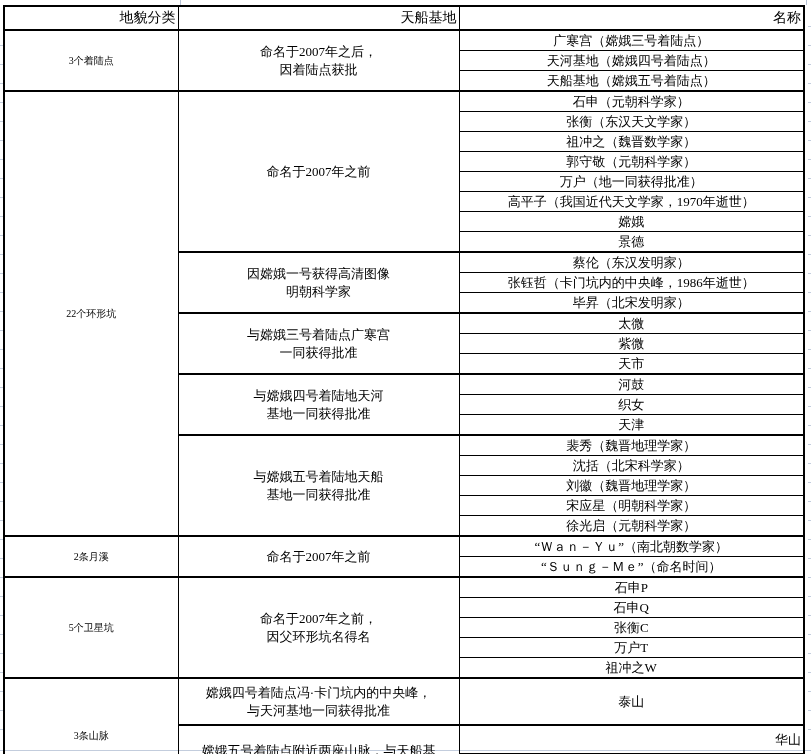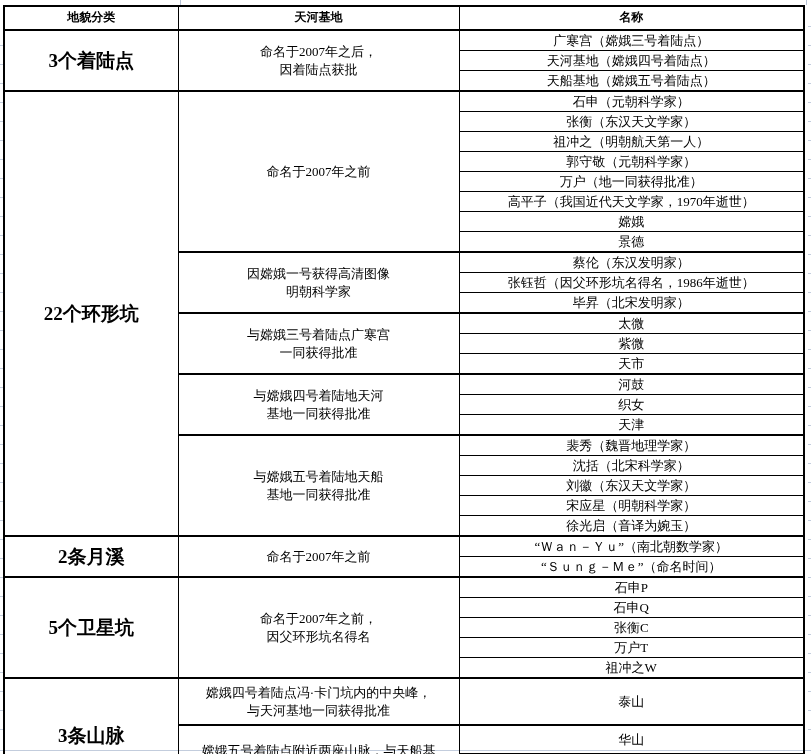--- a/index.html
+++ b/index.html
@@ -19,26 +19,27 @@
   }
   th, td {
     border: 1px solid #000;
     text-align: center;
     vertical-align: middle;
     padding: 0 2px;
     line-height: 1.32;
     overflow: hidden;
   }
   thead th {
-    font-size: 12px;
-    font-weight: bold;
+    font-size: 14px;
+    font-weight: normal;
     height: 22px;
     border-bottom: 2px solid #000;
-  }
-  td.cat  { font-weight: bold; font-size: 19px; margin-top: 18px; }
+    text-align: right;
+  }
+  td.cat  { font-weight: normal; font-size: 10px; margin-top: 18px; }
   td.time { font-size: 13px; white-space: pre-line; margin-top: 21px; }
   td.name { font-size: 13px; height: 19px; }
   tr.sec-start > td { border-top: 2px solid #000; }
   td.grp-start { border-top: 2px solid #000; }
 
   
   .vstub { position: absolute; width: 1px; background: #b6c2d6; }
   #stub-top-col1  { left: 180px; top: 0; height: 5px; }
   #stub-top-right { left: 806px; top: 0; height: 5px; }
   .gridstrip {
@@ -63,21 +64,21 @@
 
 <table class="main">
   <colgroup>
     <col style="width:174px">
     <col style="width:281px">
     <col style="width:345px">
   </colgroup>
   <thead>
     <tr>
       <th>地貌分类</th>
-      <th>天河基地</th>
+      <th>天船基地</th>
       <th>名称</th>
     </tr>
   </thead>
   <tbody id="table-body">
       <tr class="sec-start">
         <td class="cat" rowspan="3">3个着陆点</td>
         <td class="time" rowspan="3">命名于2007年之后，
 因着陆点获批</td>
         <td class="name">广寒宫（嫦娥三号着陆点）</td>
       </tr>
@@ -89,21 +90,21 @@
       </tr>
       <tr class="sec-start">
         <td class="cat" rowspan="22">22个环形坑</td>
         <td class="time" rowspan="8">命名于2007年之前</td>
         <td class="name">石申（元朝科学家）</td>
       </tr>
       <tr>
         <td class="name">张衡（东汉天文学家）</td>
       </tr>
       <tr>
-        <td class="name">祖冲之（明朝航天第一人）</td>
+        <td class="name">祖冲之（魏晋数学家）</td>
       </tr>
       <tr>
         <td class="name">郭守敬（元朝科学家）</td>
       </tr>
       <tr>
         <td class="name">万户（地一同获得批准）</td>
       </tr>
       <tr>
         <td class="name">高平子（我国近代天文学家，1970年逝世）</td>
       </tr>
@@ -112,21 +113,21 @@
       </tr>
       <tr>
         <td class="name">景德</td>
       </tr>
       <tr>
         <td class="time grp-start" rowspan="3">因嫦娥一号获得高清图像
 明朝科学家</td>
         <td class="name grp-start">蔡伦（东汉发明家）</td>
       </tr>
       <tr>
-        <td class="name">张钰哲（因父环形坑名得名，1986年逝世）</td>
+        <td class="name">张钰哲（卡门坑内的中央峰，1986年逝世）</td>
       </tr>
       <tr>
         <td class="name">毕昇（北宋发明家）</td>
       </tr>
       <tr>
         <td class="time grp-start" rowspan="3">与嫦娥三号着陆点广寒宫
 一同获得批准</td>
         <td class="name grp-start">太微</td>
       </tr>
       <tr>
@@ -148,27 +149,27 @@
       </tr>
       <tr>
         <td class="time grp-start" rowspan="5">与嫦娥五号着陆地天船
 基地一同获得批准</td>
         <td class="name grp-start">裴秀（魏晋地理学家）</td>
       </tr>
       <tr>
         <td class="name">沈括（北宋科学家）</td>
       </tr>
       <tr>
-        <td class="name">刘徽（东汉天文学家）</td>
+        <td class="name">刘徽（魏晋地理学家）</td>
       </tr>
       <tr>
         <td class="name">宋应星（明朝科学家）</td>
       </tr>
       <tr>
-        <td class="name">徐光启（音译为婉玉）</td>
+        <td class="name">徐光启（元朝科学家）</td>
       </tr>
       <tr class="sec-start">
         <td class="cat" rowspan="2">2条月溪</td>
         <td class="time" rowspan="2">命名于2007年之前</td>
         <td class="name">“Ｗａｎ－Ｙｕ”（南北朝数学家）</td>
       </tr>
       <tr>
         <td class="name">“Ｓｕｎｇ－Ｍｅ”（命名时间）</td>
       </tr>
       <tr class="sec-start">
@@ -191,19 +192,19 @@
       </tr>
       <tr class="sec-start">
         <td class="cat" rowspan="3">3条山脉</td>
         <td class="time" rowspan="1">嫦娥四号着陆点冯·卡门坑内的中央峰，
 与天河基地一同获得批准</td>
         <td class="name" style="height: 45px;">泰山</td>
       </tr>
       <tr>
         <td class="time grp-start" rowspan="2">嫦娥五号着陆点附近两座山脉，与天船基
 地一同获得批准</td>
-        <td class="name grp-start" style="height: 27px;">华山</td>
+        <td class="name grp-start" style="height: 27px; text-align: right;">华山</td>
       </tr>
       <tr>
         <td class="name" style="height: 39px;">衡山</td>
       </tr>
     </tbody>
 </table>
 
 </body></html>

